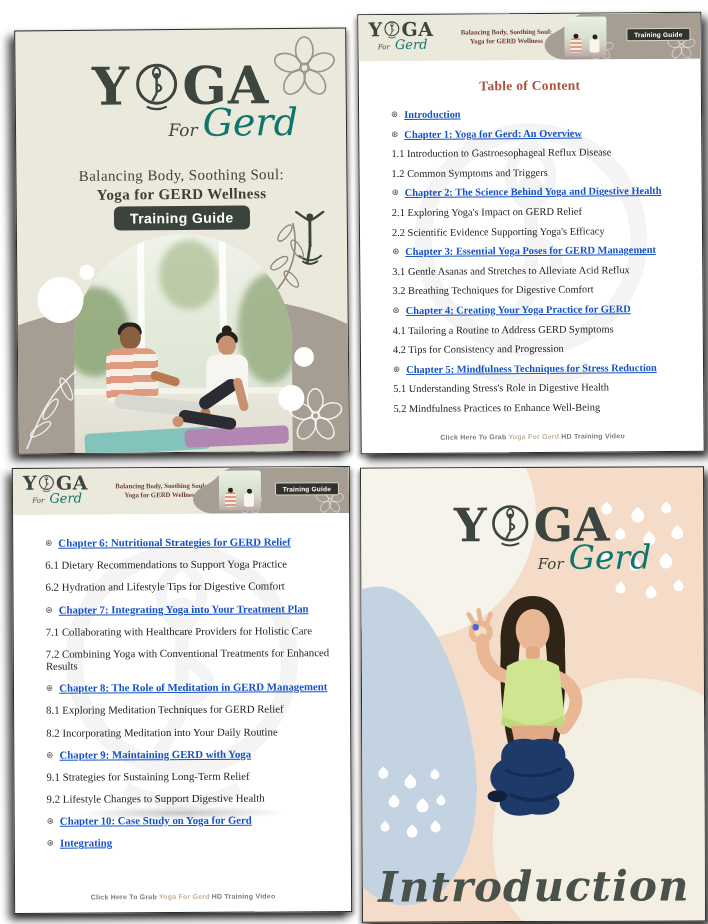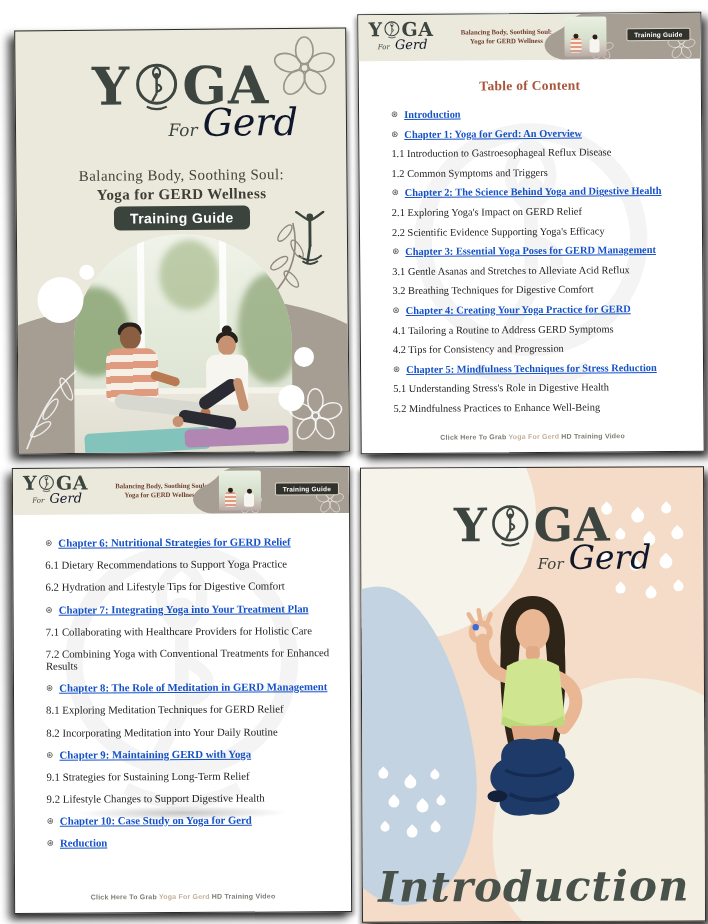--- a/index.html
+++ b/index.html
@@ -17,21 +17,21 @@
   #intro { left:361px; top:467px; width:344px; height:455px; background:#f4dcc8;
            transform:rotate(-0.25deg); box-shadow:6px 6px 8px rgba(10,10,10,.75), -2px 3px 4px rgba(10,10,10,.4); }
 
   
   .logo { color:#3c453f; }
   .logo-word { display:flex; align-items:center; justify-content:center;
                font-family:"DejaVu Serif",serif; font-weight:bold; line-height:1; }
   .logo-word svg { display:block; }
   .logo-script { font-family:"DejaVu Serif",serif; font-style:italic; line-height:1; white-space:nowrap; }
   .script-for { color:#3c453f; }
-  .script-name { color:#0f172a;text-align:center; }
+  .script-name { color:#0f766e;text-align:center; }
 
   
   .logo-lg .logo-word { font-size:52px; letter-spacing:1px; }
   .logo-lg .logo-word svg { width:48px; height:52px; margin:0 2px; }
   .logo-lg .logo-script { text-align:right; margin:-8px 48px 0 0; }
   .logo-lg .script-for { font-size:17px; }
   .logo-lg .script-name { font-size:38px; }
 
   
   .logo-md .logo-word { font-size:46px; letter-spacing:1px; }
@@ -484,21 +484,21 @@
           <span class="row-text">9.2 Lifestyle Changes to Support Digestive Health</span>
         </li>
 
         <li class="row link">
           <span class="bullet">⊛</span>
           <span class="row-text">Chapter 10: Case Study on Yoga for Gerd</span>
         </li>
 
         <li class="row link">
           <span class="bullet">⊛</span>
-          <span class="row-text">Reduction</span>
+          <span class="row-text">Integrating</span>
         </li>
       </ul>
 
     <div class="page-footer">
       <span>Click Here To Grab</span>
       <span class="brand">Yoga For Gerd</span>
       <span>HD Training Video</span>
     </div>
   </div>
 

